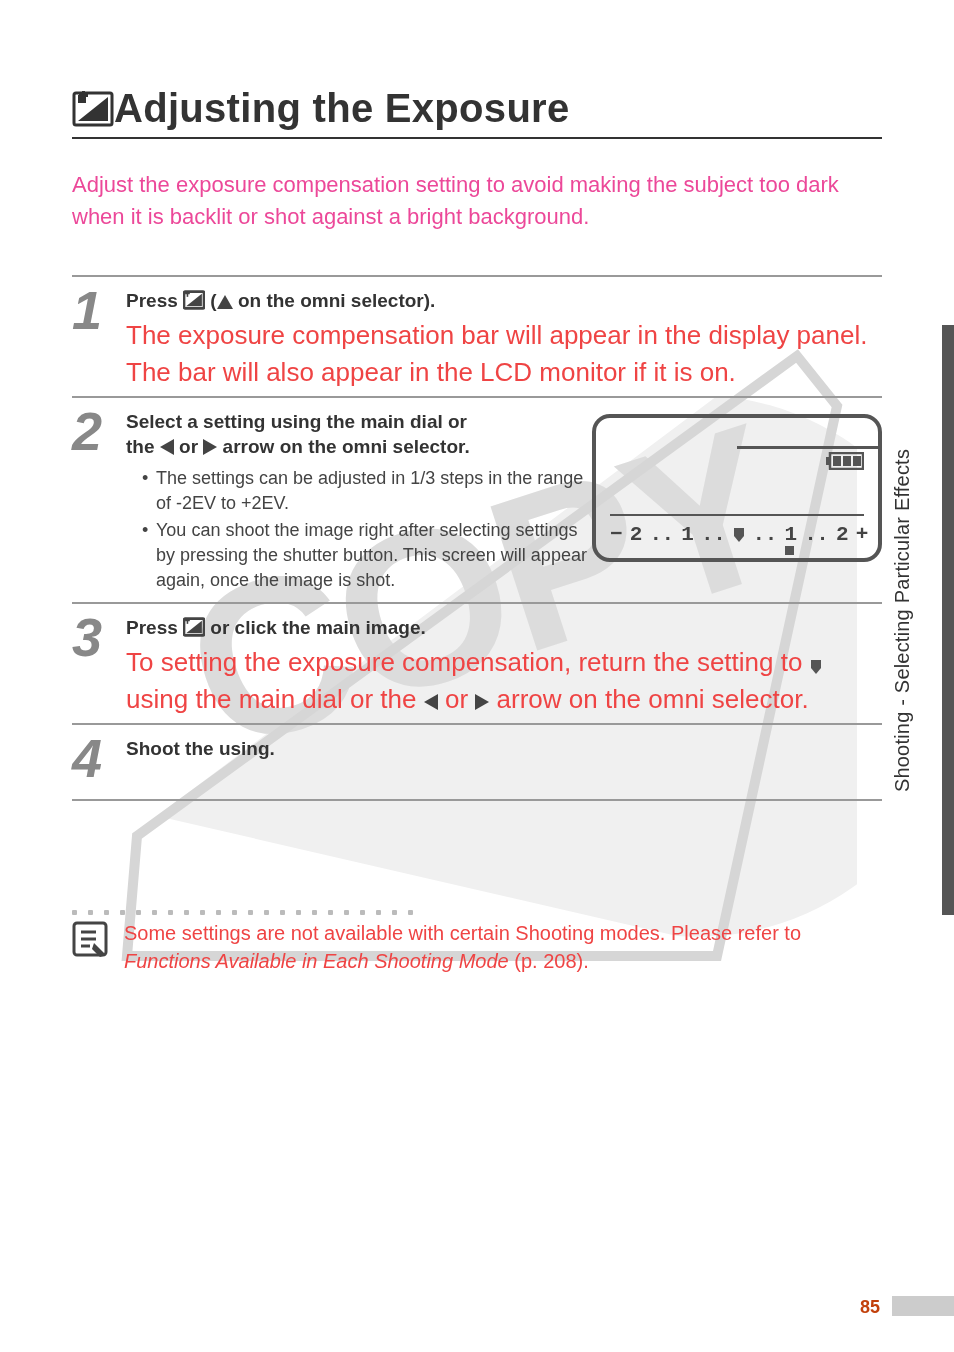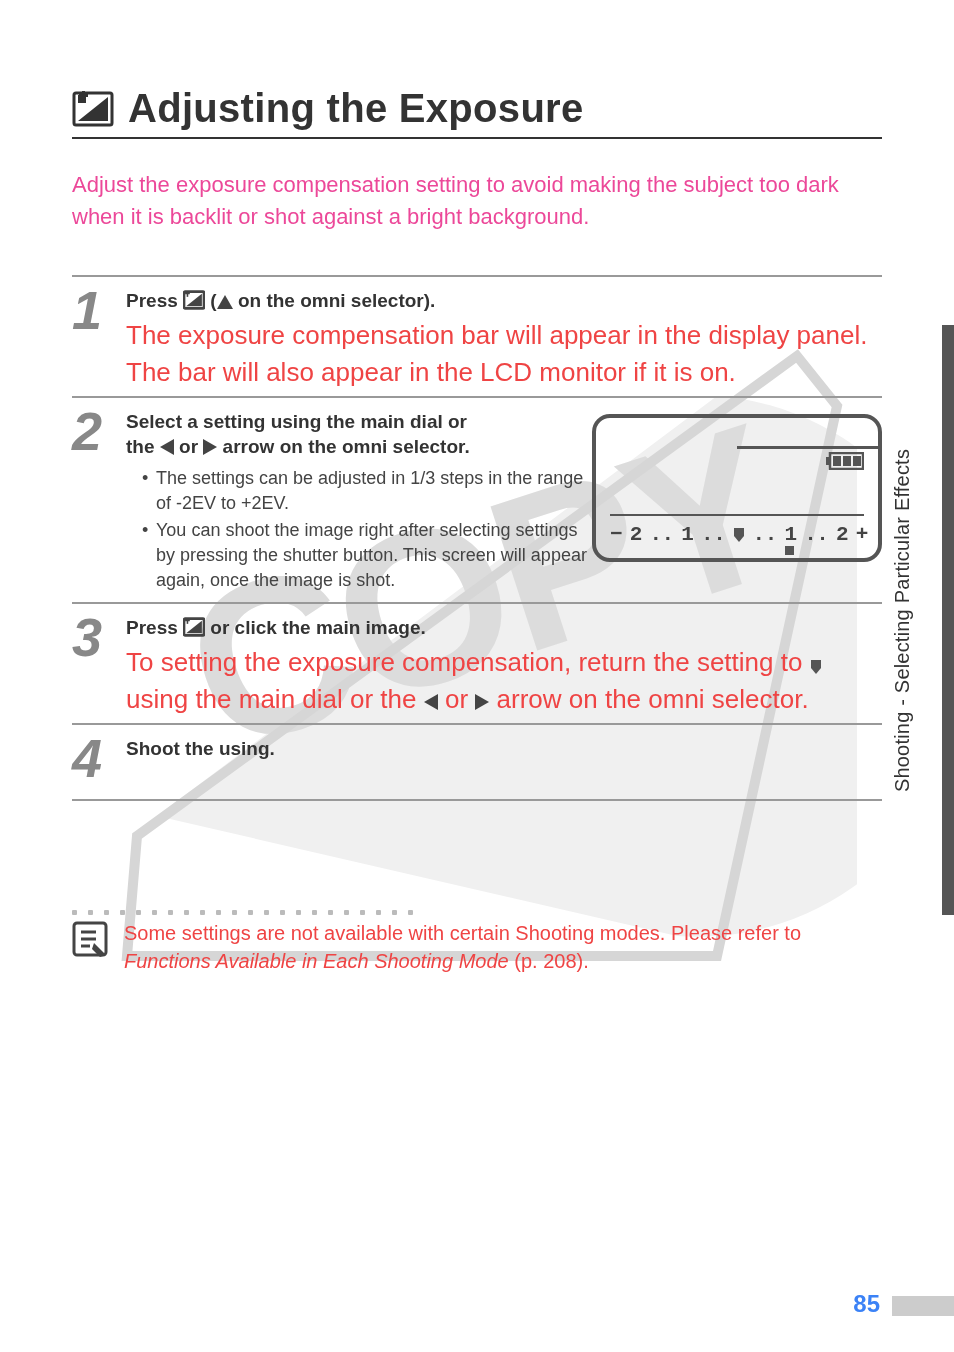--- a/index.html
+++ b/index.html
@@ -4,21 +4,21 @@
 <style>
   * { box-sizing: border-box; margin: 0; padding: 0; }
   html, body { width: 954px; height: 1352px; background: #fff; font-family: "Helvetica Neue", Arial, sans-serif; color: #3a3a3a; }
   .page { position: relative; width: 954px; height: 1352px; padding: 86px 72px 50px 72px; }
   .watermark { position: absolute; inset: 0; pointer-events: none; z-index: 0; display: flex; align-items: center; justify-content: center; }
   .content { position: relative; z-index: 1; }
   .side-tab { position: absolute; right: 0; top: 325px; width: 60px; height: 590px; display: flex; align-items: center; justify-content: flex-end; }
   .side-bar { position: absolute; right: 0; top: 0; width: 12px; height: 100%; background: #555; }
   .side-text { transform: rotate(-90deg); transform-origin: center; white-space: nowrap; font-size: 20px; color: #333; letter-spacing: .2px; position: absolute; right: -120px; }
   .heading {
-    display: flex; align-items: center; gap: 14px;
+    display: flex; align-items: center; 
     border-bottom: 2px solid #333; padding-bottom: 6px; margin-bottom: 30px;
   }
   .heading-icon { width: 42px; height: 36px; }
   .heading-text { font-size: 40px; font-weight: 800; color: #333; letter-spacing: .3px; }
   .intro { font-size: 22px; line-height: 1.45; color: #ec4899; margin-bottom: 42px; }
   .step { border-top: 2px solid #999; padding-top: 12px; margin-top: 6px; display: flex; gap: 14px; }
   .step:first-of-type { border-top-width: 2px; }
   .step-num { flex: 0 0 40px; font-size: 54px; font-weight: 900; font-style: italic; color: #888; line-height: 1; margin-top: -6px; }
   .step-body { flex: 1; }
   .step-body-row { display: flex; align-items: flex-start; }
@@ -33,21 +33,21 @@
   .panel-bot-line { position: absolute; left: 14px; bottom: 42px; width: calc(100% - 28px); height: 2.5px; background: #555; }
   .panel-scale { position: absolute; left: 14px; bottom: 12px; right: 10px; font-family: "Courier New", monospace; font-weight: 700; font-size: 21px; color: #444; letter-spacing: -0.5px; display: flex; align-items: center; justify-content: space-between; }
   .dots-row { position: relative; height: 8px; margin-top: 100px; margin-bottom: 10px; width: 370px; }
   .dots-row span { display: inline-block; width: 5px; height: 5px; background: #bbb; border-radius: 1px; margin-right: 11px; }
   .note { display: flex; gap: 16px; align-items: flex-start; }
   .note-icon { width: 36px; height: 36px; flex-shrink:0; margin-top:2px; }
   .note-text { font-size: 20px; line-height: 1.4; color: #ef4444; }
   .note-text em { font-style: italic; }
   .tri { display:inline-block; vertical-align: -2px; }
   .glyph { display:inline-block; vertical-align: -3px; }
-  .page-num { position: absolute; right: 74px; bottom: 34px; font-size: 24px; font-weight: 800; color: #3b82f6; }
+  .page-num { position: absolute; right: 74px; bottom: 34px; font-size: 18px; font-weight: 800; color: #c2410c; }
   .page-num-bar { position: absolute; right: 0; bottom: 36px; width: 62px; height: 20px; background: #ccc; }
 </style>
 </head>
 <body>
 
 <div class="page">
 
   <div class="watermark">
     <svg width="760" height="760" viewBox="0 0 760 760">
       <g transform="translate(60,520)">

